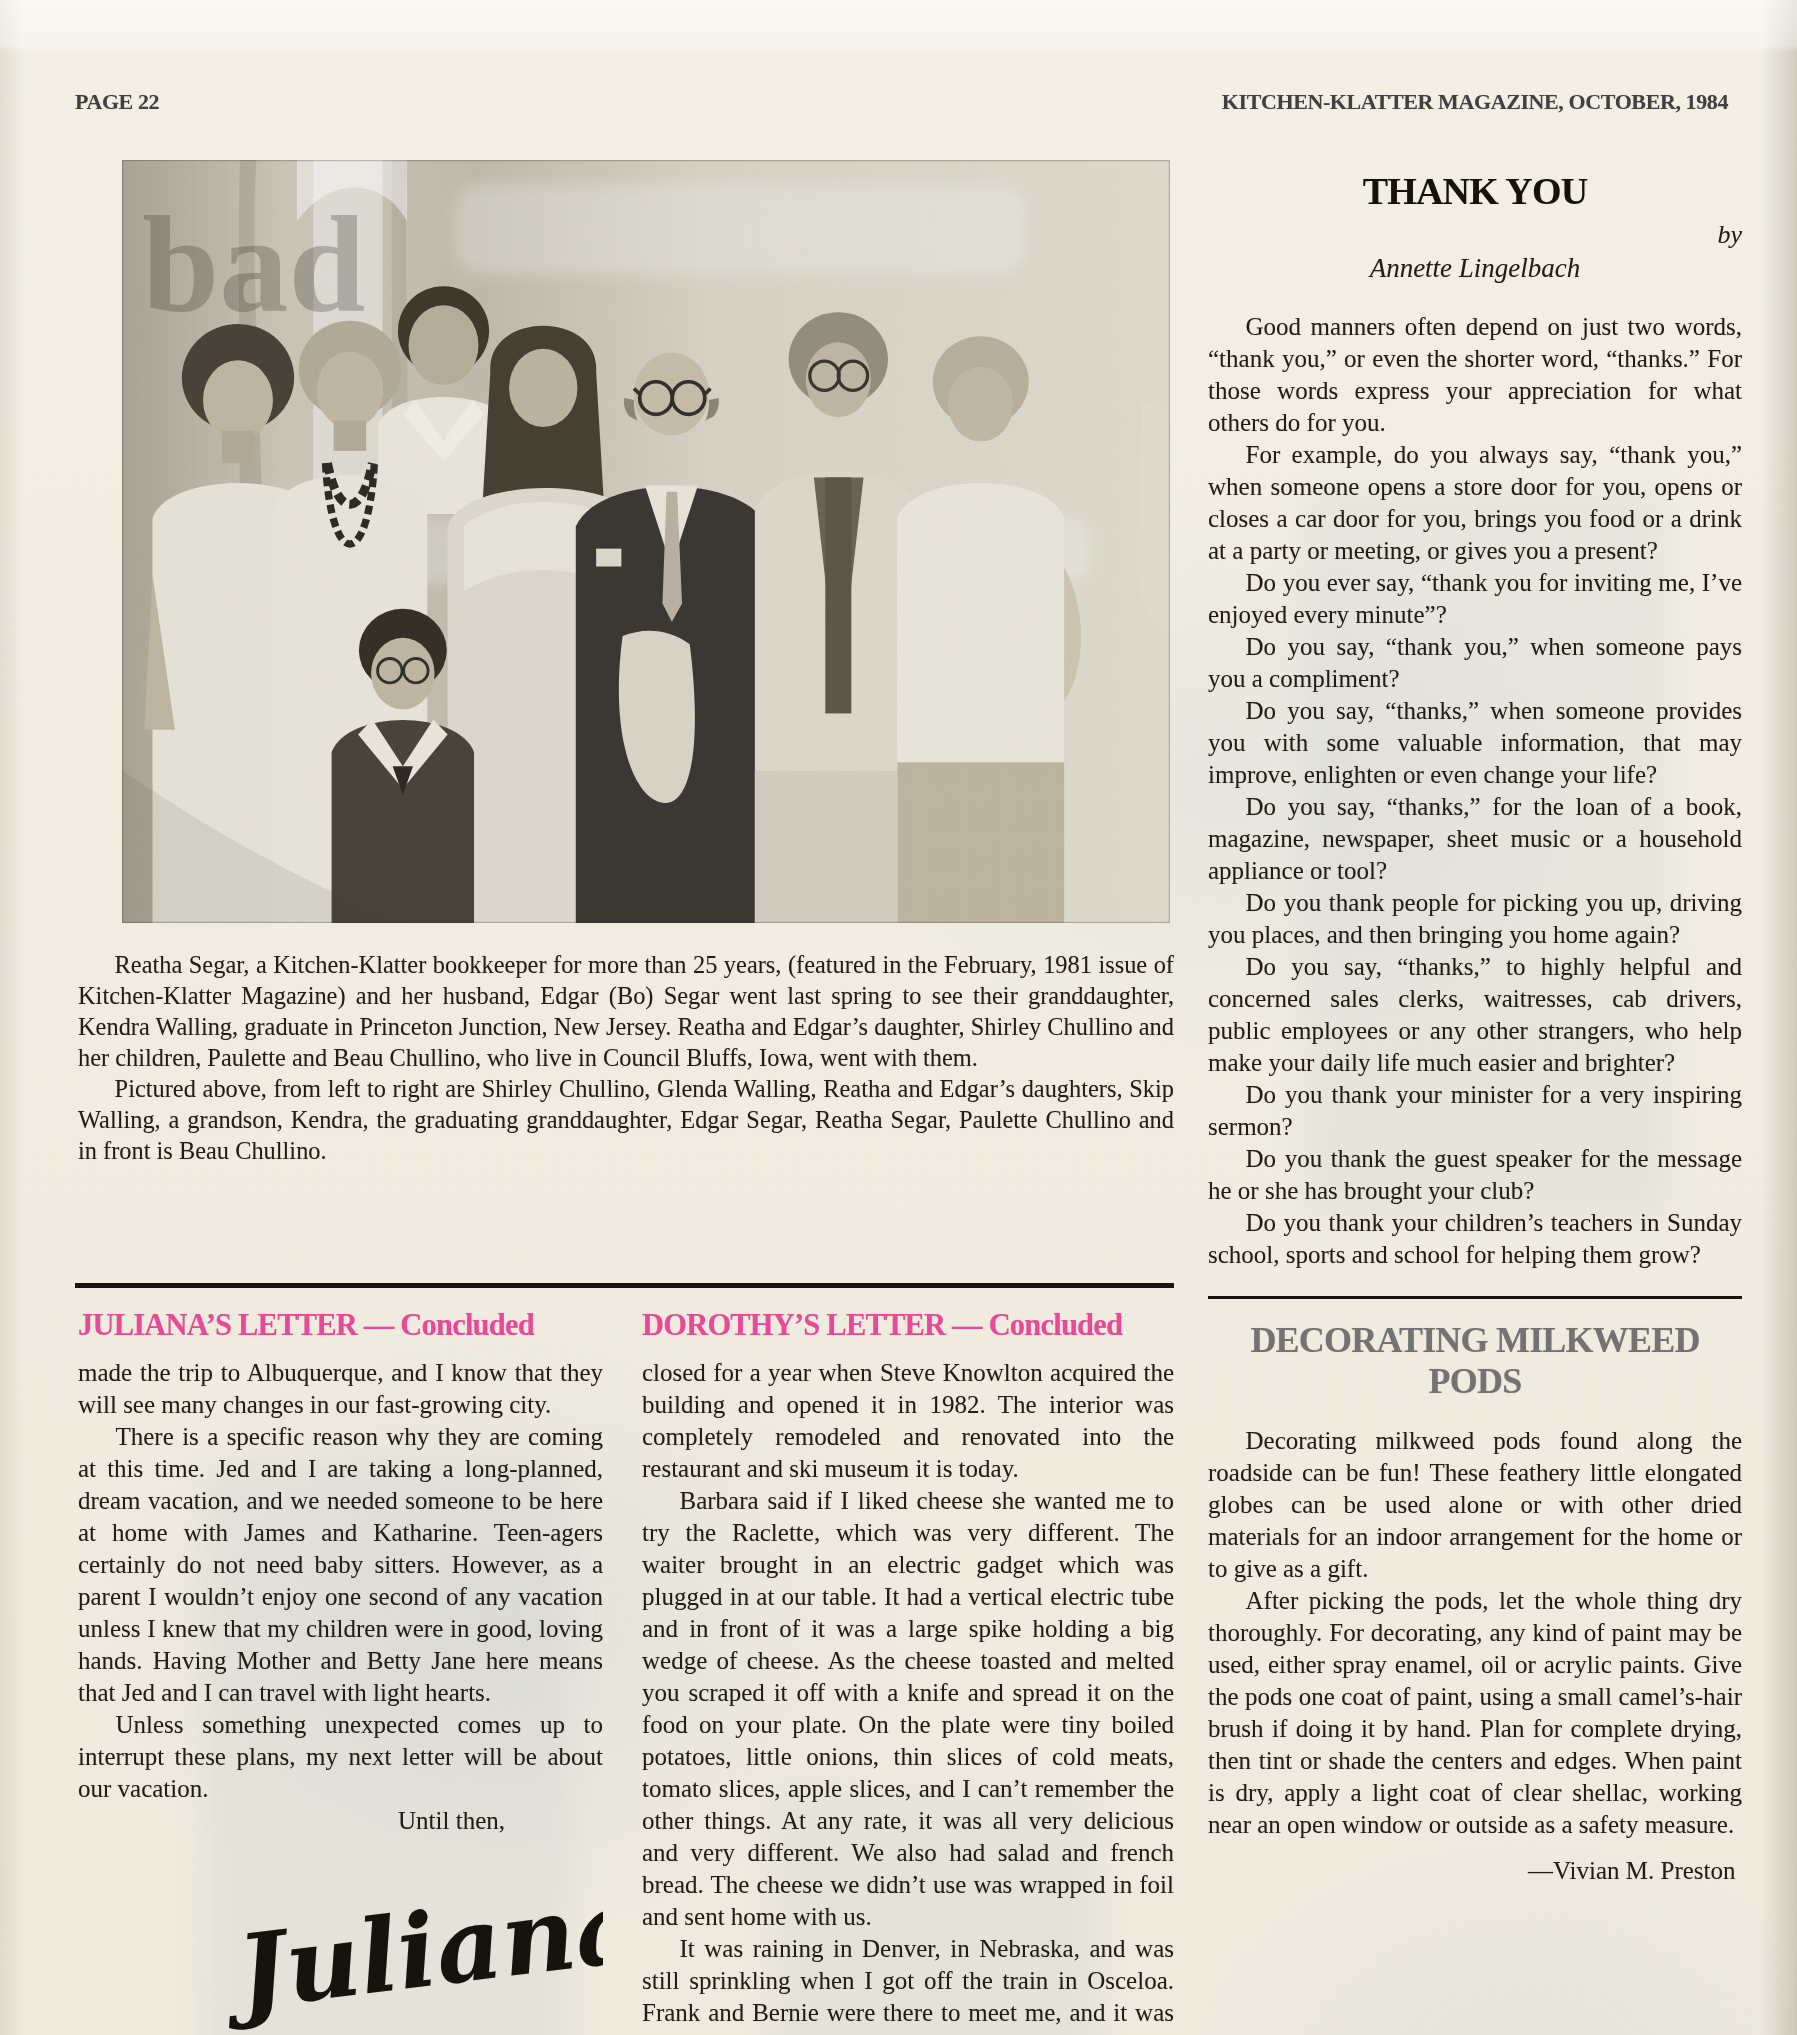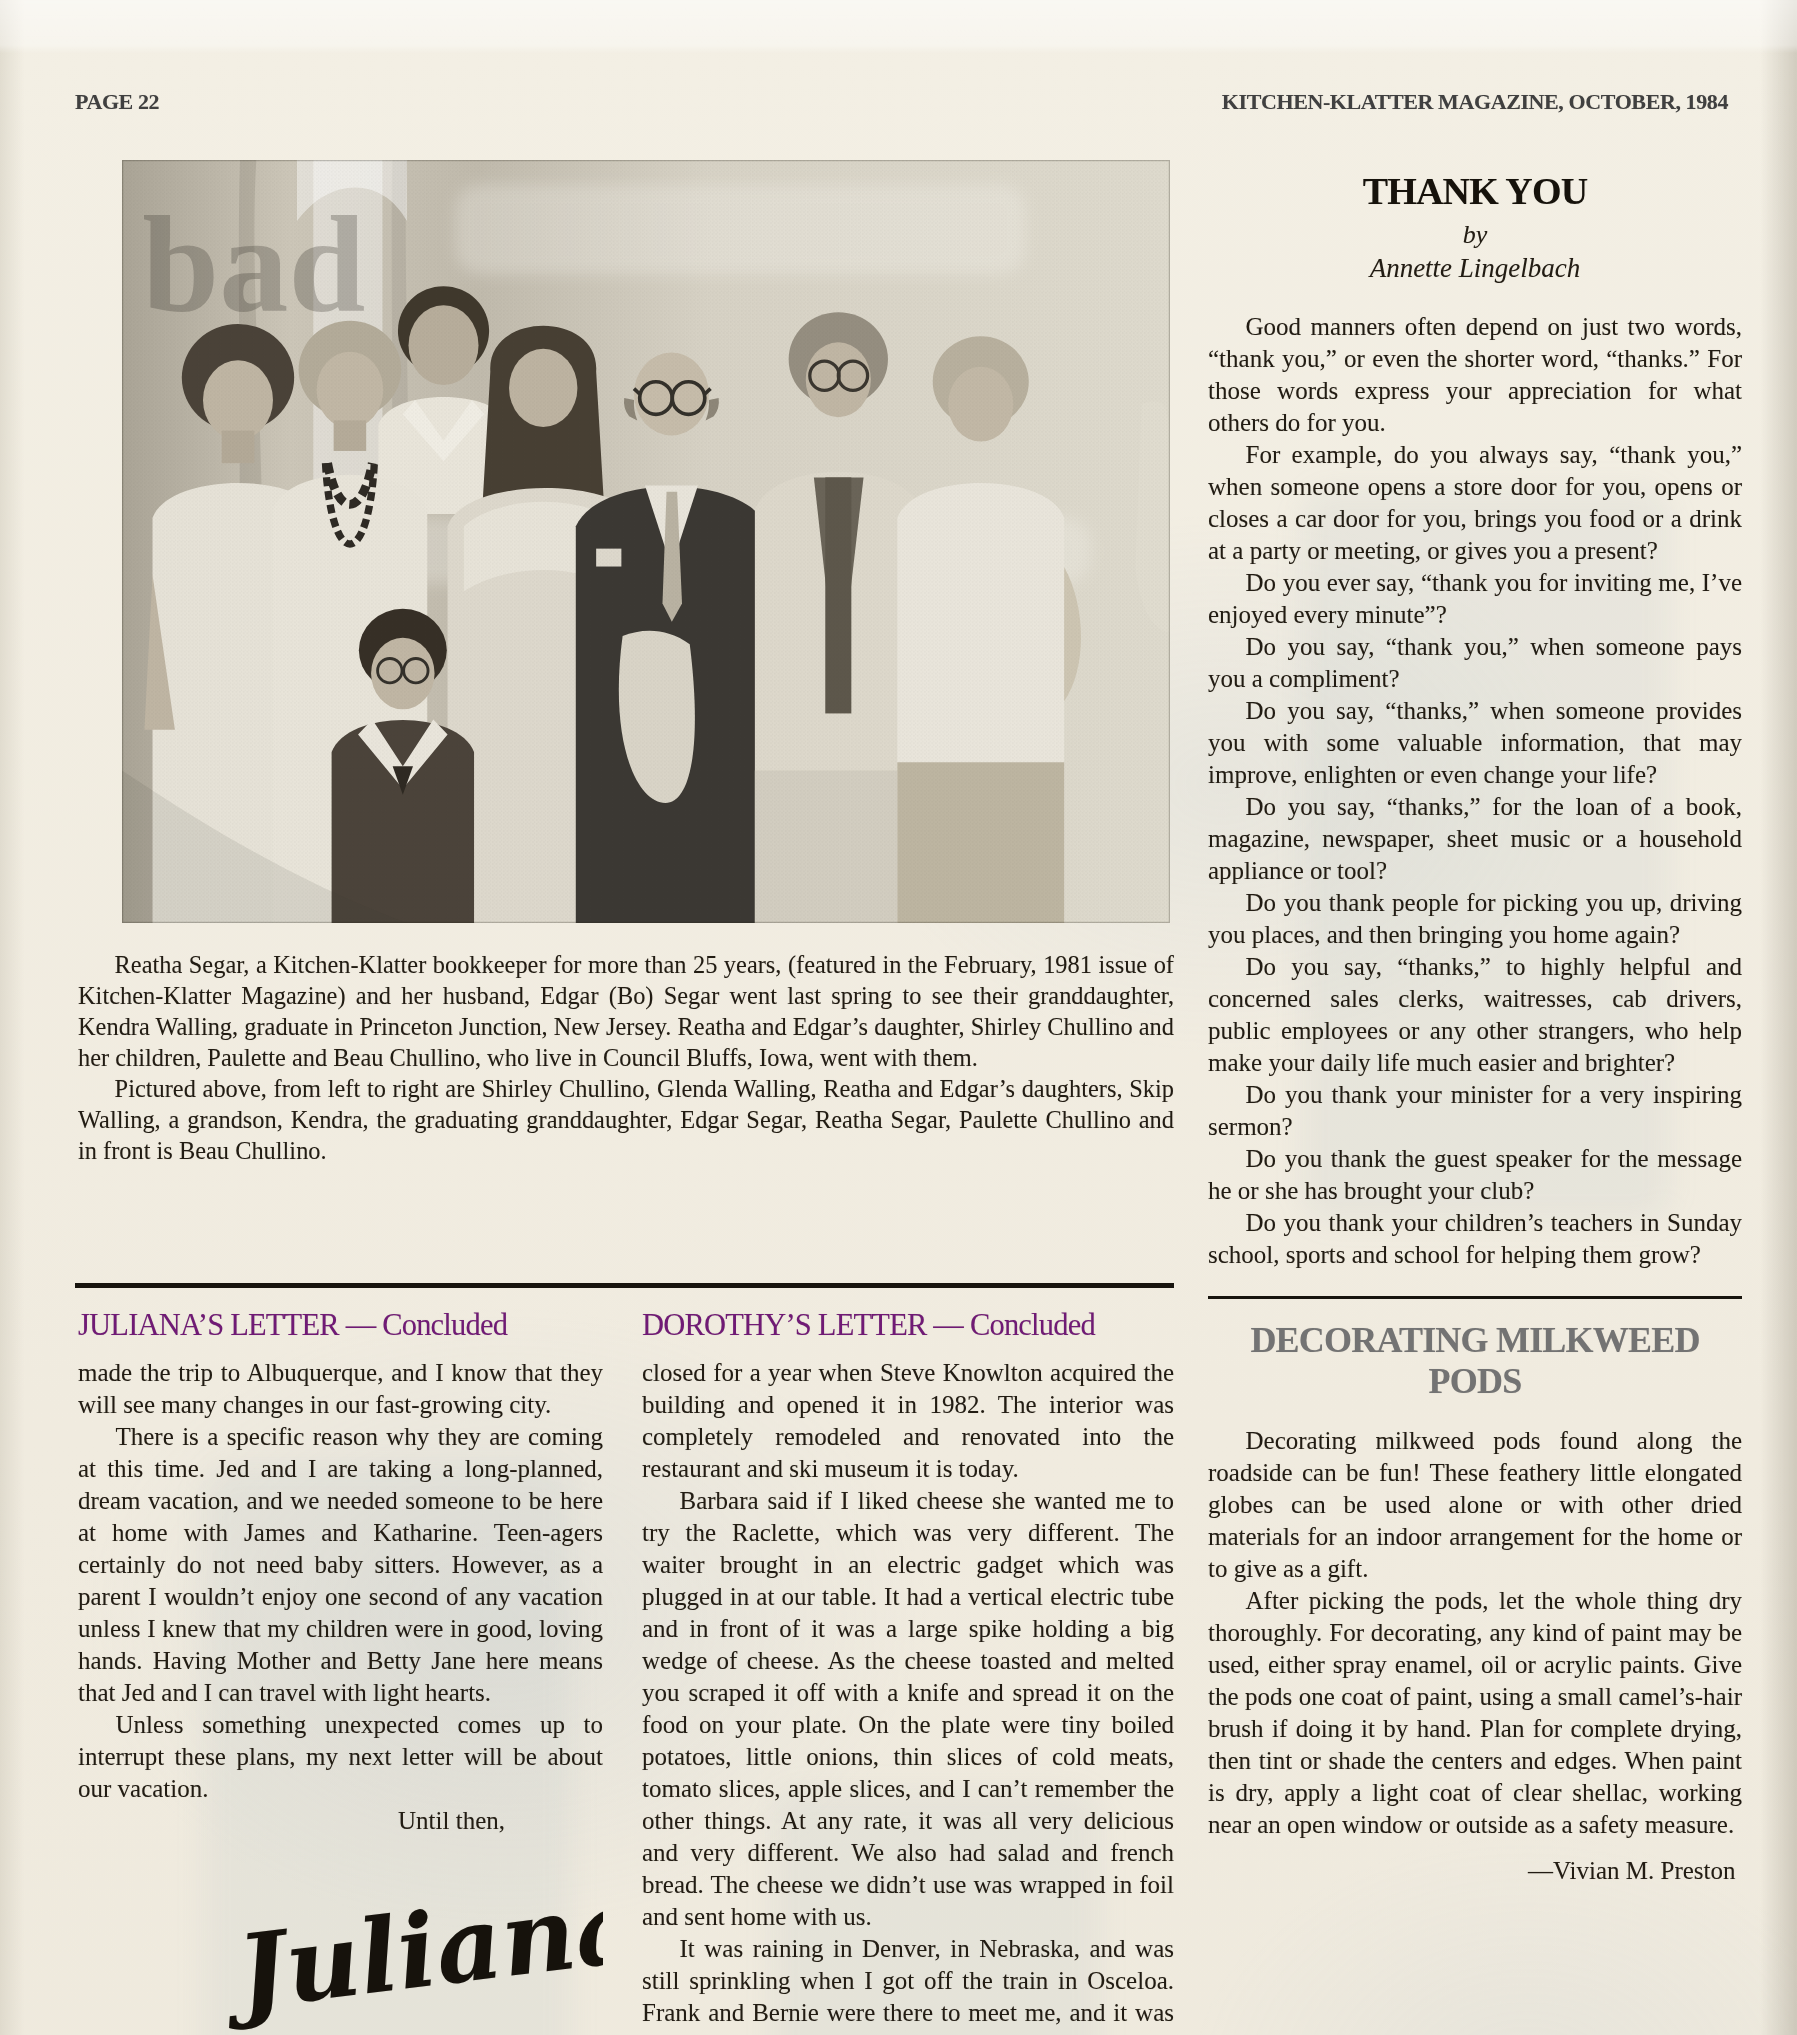--- a/index.html
+++ b/index.html
@@ -40,33 +40,33 @@
 
   .rule{background:#18140e;}
   .rule-cols{position:absolute;left:75px;top:1283px;width:1099px;height:4.5px;}
 
   .col{position:absolute;font-size:25px;line-height:32px;}
   .col-left{left:78px;top:1309px;width:525px;}
   .col-mid{left:642px;top:1309px;width:532px;}
   .col-right{left:1208px;top:175px;width:534px;}
 
   .col-h2{
-    font-size:30.5px;line-height:1.05;font-weight:400;letter-spacing:-0.8px;
-    margin:0 0 15.5px 0;color:#701a75;white-space:nowrap;
+    font-size:30.5px;line-height:1.05;font-weight:700;letter-spacing:-0.8px;
+    margin:0 0 15.5px 0;color:#ec4899;white-space:nowrap;
   }
   .closing-right{text-align:right;padding-right:98px;}
 
   .sig-block{display:block;margin:28.5px 0 -20.4px auto;}
   .sig-text{font-family:"DejaVu Serif",serif;font-style:italic;font-weight:700;fill:#16120c;}
 
   .ty-title{
     text-align:center;font-size:38px;font-weight:700;letter-spacing:-0.8px;
     margin:0 0 14px 0;color:#16120b;
   }
-  .ty-by{text-align:center;font-style:italic;font-size:26px;line-height:1.1;margin:0;}
+  .ty-by{text-align:right;font-style:italic;font-size:26px;line-height:1.1;margin:0;}
   .ty-author{text-align:center;font-style:italic;font-size:27px;line-height:1.2;margin:2.4px 0 27px 0;}
 
   .rule-milkweed{height:3.7px;margin:24.4px 0 0 0;}
   .mw-title{
     text-align:center;font-size:36px;line-height:1.12;font-weight:700;letter-spacing:-0.8px;
     margin:21px 0 24.4px 0;color:#737373;
   }
   .mw-byline{text-align:right;padding-right:6.5px;margin-top:14px;}
 
   .ghost{position:absolute;background:rgba(150,165,178,0.10);filter:blur(14px);border-radius:28.5px;pointer-events:none;}

